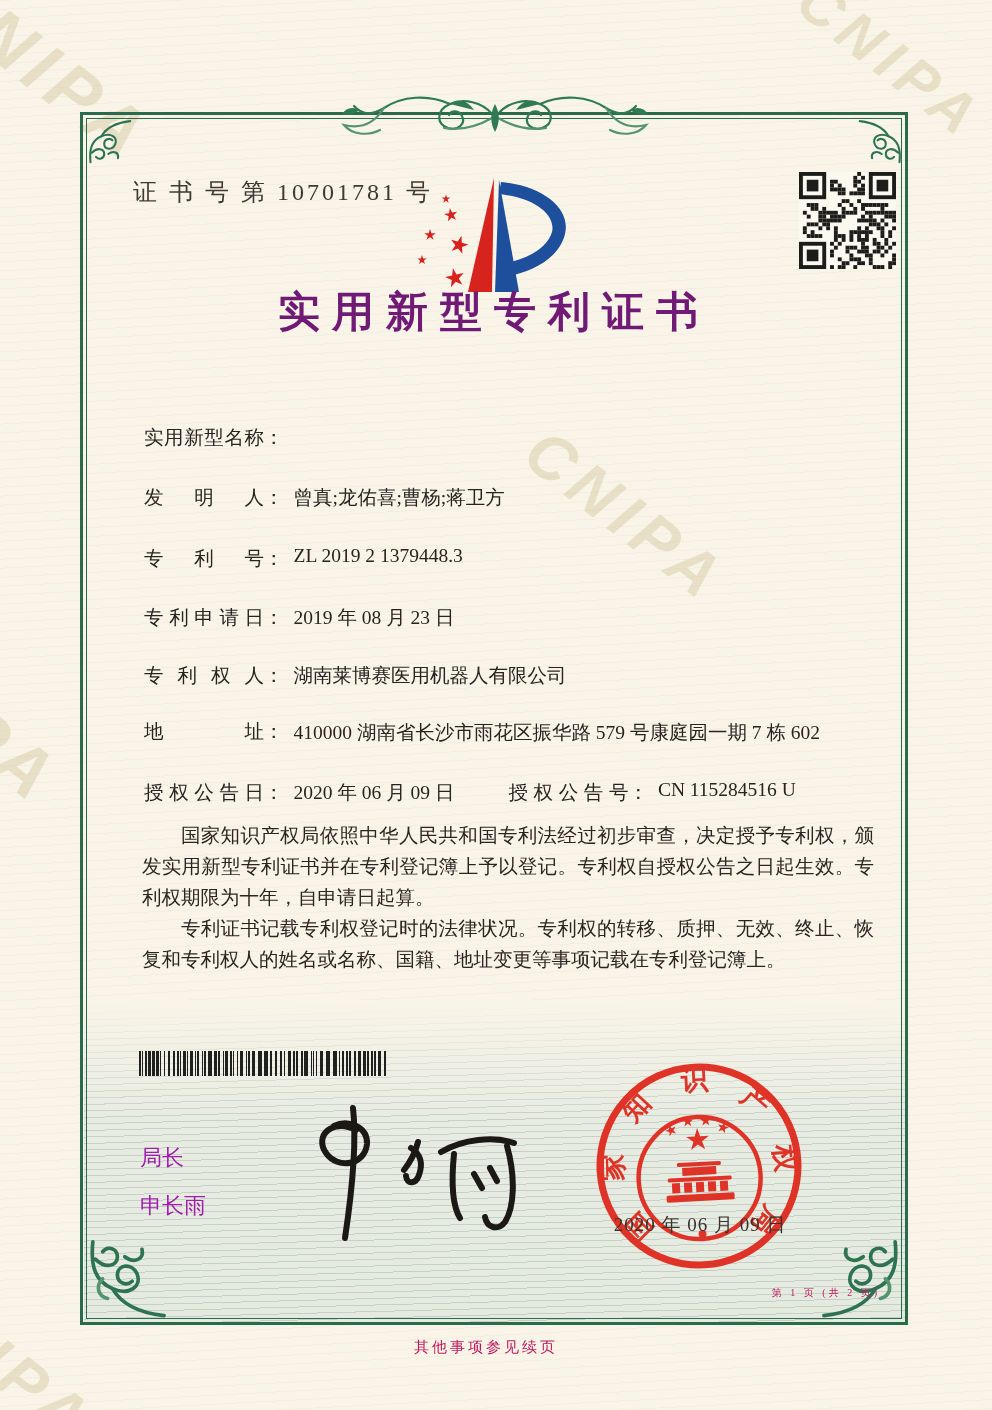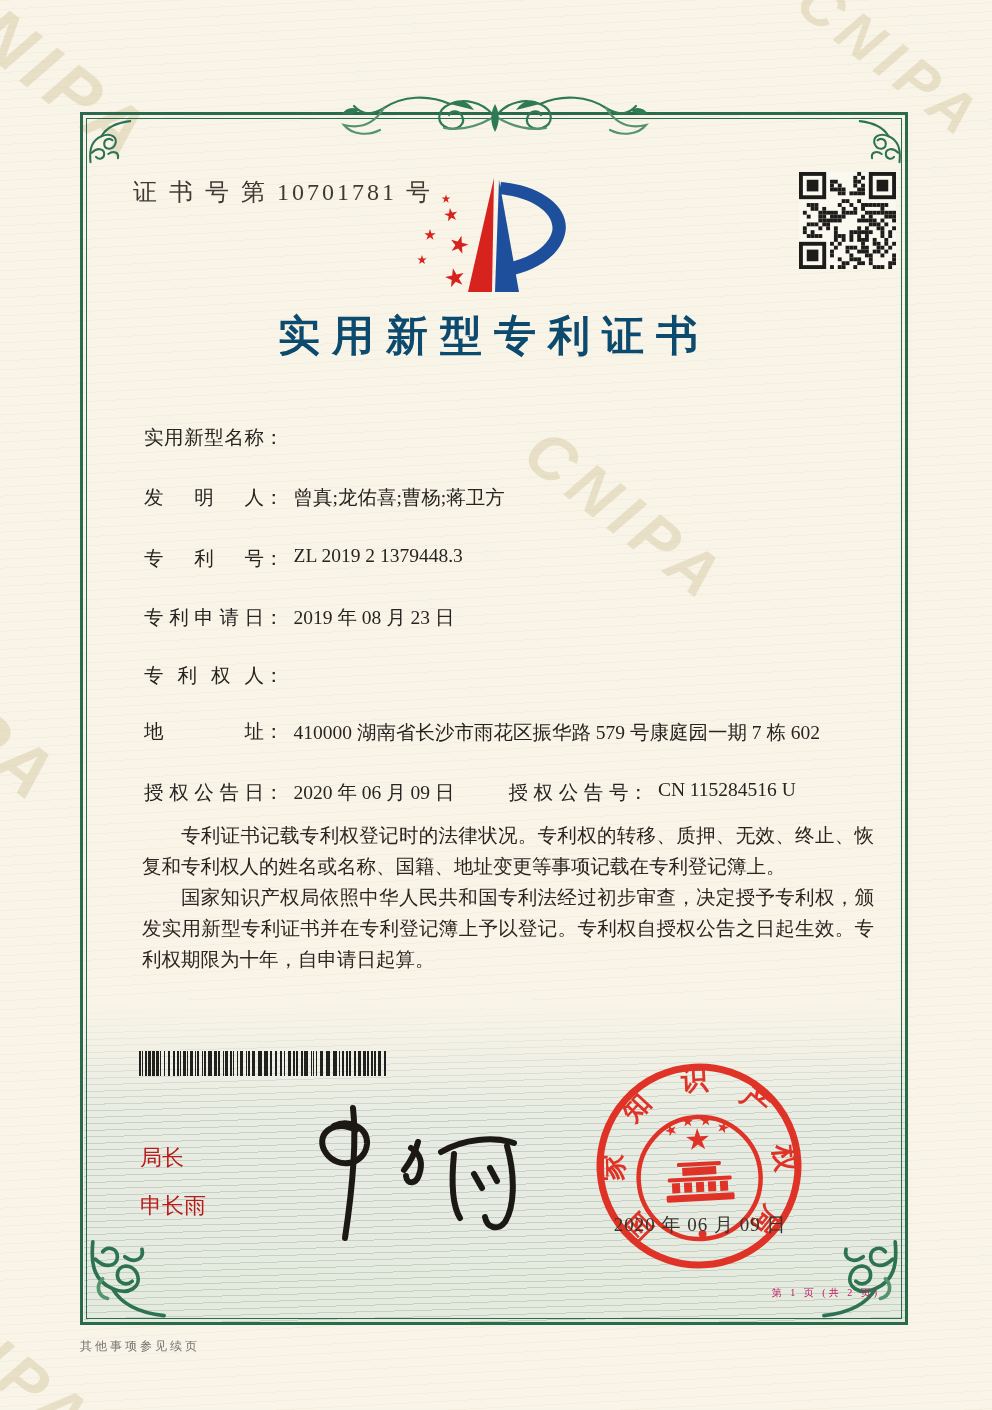--- a/index.html
+++ b/index.html
@@ -30,42 +30,42 @@
   .orn-top{left:330px;top:84px;}
   .corner-tl{left:85px;top:117px;}
   .corner-tr{left:857px;top:117px;transform:scaleX(-1);}
   .corner-bl{left:83px;top:1237px;transform:scaleY(-1);}
   .corner-br{left:819px;top:1237px;transform:scale(-1,-1);}
   
   .content{position:absolute;inset:0;z-index:5;color:#2a2520;}
   .cert-no{position:absolute;left:133px;top:176px;font-size:24px;letter-spacing:3px;color:#3e3a33;}
   .logo{position:absolute;left:415px;top:166px;}
   .qr{position:absolute;left:799px;top:172px;}
-  .title{position:absolute;left:80px;top:308px;width:828px;text-align:center;
-    font-size:42px;font-weight:700;letter-spacing:12px;color:#0c4a6e;}
+  .title{position:absolute;left:80px;top:284px;width:828px;text-align:center;
+    font-size:42px;font-weight:700;letter-spacing:12px;color:#701a75;}
   .frow{position:absolute;left:144px;font-size:19.5px;display:flex;align-items:flex-start;color:#272320;}
   .flabel{display:inline-block;width:120px;text-align:justify;text-align-last:justify;}
   .fvalue{margin-left:10px;}
   .addr .fvalue{width:612px;line-height:30px;}
   .grant-pair2{margin-left:54px;display:flex;}
   .bodytext{position:absolute;left:142px;top:820px;width:732px;font-size:19.5px;line-height:31px;
     color:#2a2520;text-align:justify;}
   .bodytext p{text-indent:2em;}
   .barcode{position:absolute;left:137px;top:1051px;}
-  .director{position:absolute;left:140px;top:1134px;font-size:22px;line-height:48px;color:#b91c1c;}
+  .director{position:absolute;left:140px;top:1134px;font-size:22px;line-height:48px;color:#a21caf;}
   .sig{position:absolute;left:268px;top:1098px;}
   .seal{position:absolute;left:592px;top:1059px;width:214px;height:214px;transform:rotate(-3deg);opacity:0.95;}
   .seal-ch{font-family:"Liberation Sans","DejaVu Sans",sans-serif;font-size:27px;font-weight:700;
     fill:#e02a1e;text-anchor:middle;}
   .seal-date{position:absolute;left:596px;top:1212px;width:208px;text-align:center;
     font-size:19px;letter-spacing:1px;color:#37322b;z-index:6;}
   .page-info{position:absolute;left:80px;top:1286px;width:800px;text-align:right;
     font-size:10px;letter-spacing:3px;color:#be185d;}
-  .footer-note{position:absolute;left:80px;top:1338px;width:812px;text-align:left;
-    font-size:12px;letter-spacing:3px;color:#737373;}
+  .footer-note{position:absolute;left:80px;top:1338px;width:812px;text-align:center;
+    font-size:15px;letter-spacing:3px;color:#be185d;}
 </style>
 </head>
 <body>
 
 <div class="page">
 
   <div class="wm wm1">CNIPA</div>
   <div class="wm wm2">CNIPA</div>
   <div class="wm wm3">CNIPA</div>
   <div class="wm wm4">CNIPA</div>
@@ -360,40 +360,41 @@
       <span class="fvalue">ZL 2019 2 1379448.3</span>
     </div>
     <div class="frow" style="top:604px">
       <span class="flabel">专利申请日</span>
         <span>：</span>
       <span class="fvalue">2019 年 08 月 23 日</span>
     </div>
     <div class="frow" style="top:662px">
       <span class="flabel">专利权人</span>
         <span>：</span>
+      <span class="fvalue">湖南莱博赛医用机器人有限公司</span>
     </div>
     <div class="frow addr" style="top:718px">
       <span class="flabel">地址</span>
         <span>：</span>
       <span class="fvalue">410000 湖南省长沙市雨花区振华路 579 号康庭园一期 7 栋 602</span>
     </div>
     <div class="frow" style="top:779px">
       <span class="flabel">授权公告日</span>
         <span>：</span>
       <span class="fvalue">2020 年 06 月 09 日</span>
       <span class="grant-pair2">
         <span class="flabel">授权公告号</span>
           <span>：</span>
         <span class="fvalue">CN 115284516 U</span>
       </span>
     </div>
 
     <div class="bodytext">
+      <p>国家知识产权局依照中华人民共和国专利法经过初步审查，决定授予专利权，颁发实用新型专利证书并在专利登记簿上予以登记。专利权自授权公告之日起生效。专利权期限为十年，自申请日起算。</p>
       <p>专利证书记载专利权登记时的法律状况。专利权的转移、质押、无效、终止、恢复和专利权人的姓名或名称、国籍、地址变更等事项记载在专利登记簿上。</p>
-      <p>国家知识产权局依照中华人民共和国专利法经过初步审查，决定授予专利权，颁发实用新型专利证书并在专利登记簿上予以登记。专利权自授权公告之日起生效。专利权期限为十年，自申请日起算。</p>
     </div>
 
     <svg class="barcode" id="barcode-svg" width="257" height="25" viewBox="0 0 257 25">
         <rect x="2" y="0" width="2" height="25" fill="#20201e"></rect>
         <rect x="5" y="0" width="1" height="25" fill="#20201e"></rect>
         <rect x="8" y="0" width="2" height="25" fill="#20201e"></rect>
         <rect x="11" y="0" width="3" height="25" fill="#20201e"></rect>
         <rect x="15" y="0" width="3" height="25" fill="#20201e"></rect>
         <rect x="19" y="0" width="3" height="25" fill="#20201e"></rect>
         <rect x="23" y="0" width="1" height="25" fill="#20201e"></rect>

